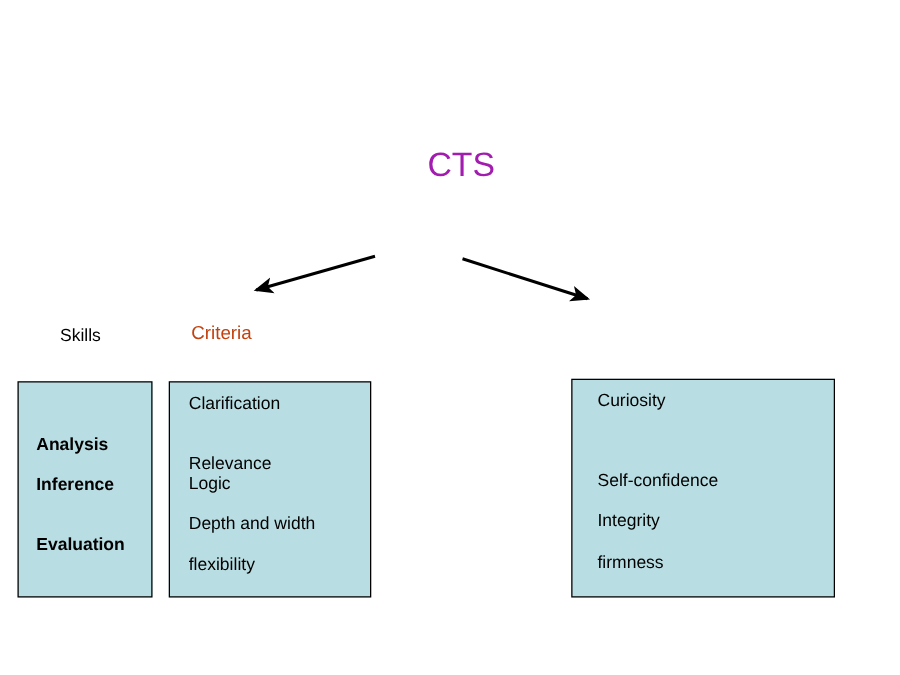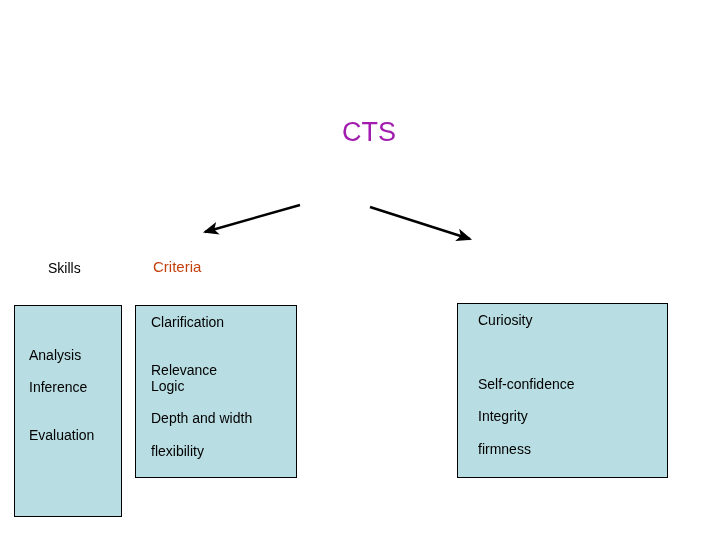--- a/index.html
+++ b/index.html
@@ -90,21 +90,21 @@
     pointer-events: none;
   }
 
   
   .box {
     position: absolute;
     background: #b8dde2;
     border: 1px solid #000000;
     box-sizing: border-box;
   }
-  .box-skills   { left: 14px;  top: 305px; width: 108px; height: 212px; }
+  .box-skills   { left: 14px;  top: 305px; width: 108px; height: 173px; font-weight: bold; }
   .box-criteria { left: 135px; top: 305px; width: 162px; height: 173px; }
   .box-affect   { left: 457px; top: 303px; width: 211px; height: 175px; }
 
   .box-item {
     position: absolute;
     font-size: 14px;
     line-height: 17px;
     color: #000000;
     white-space: nowrap;
   }

